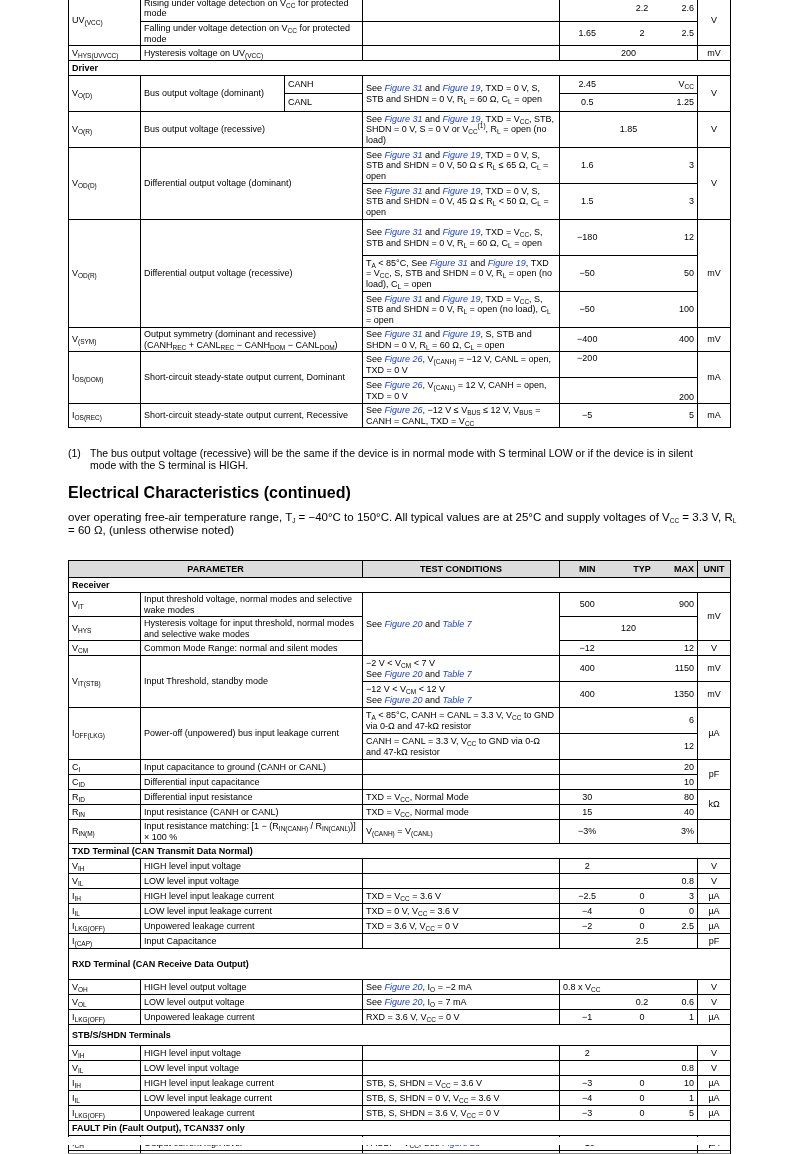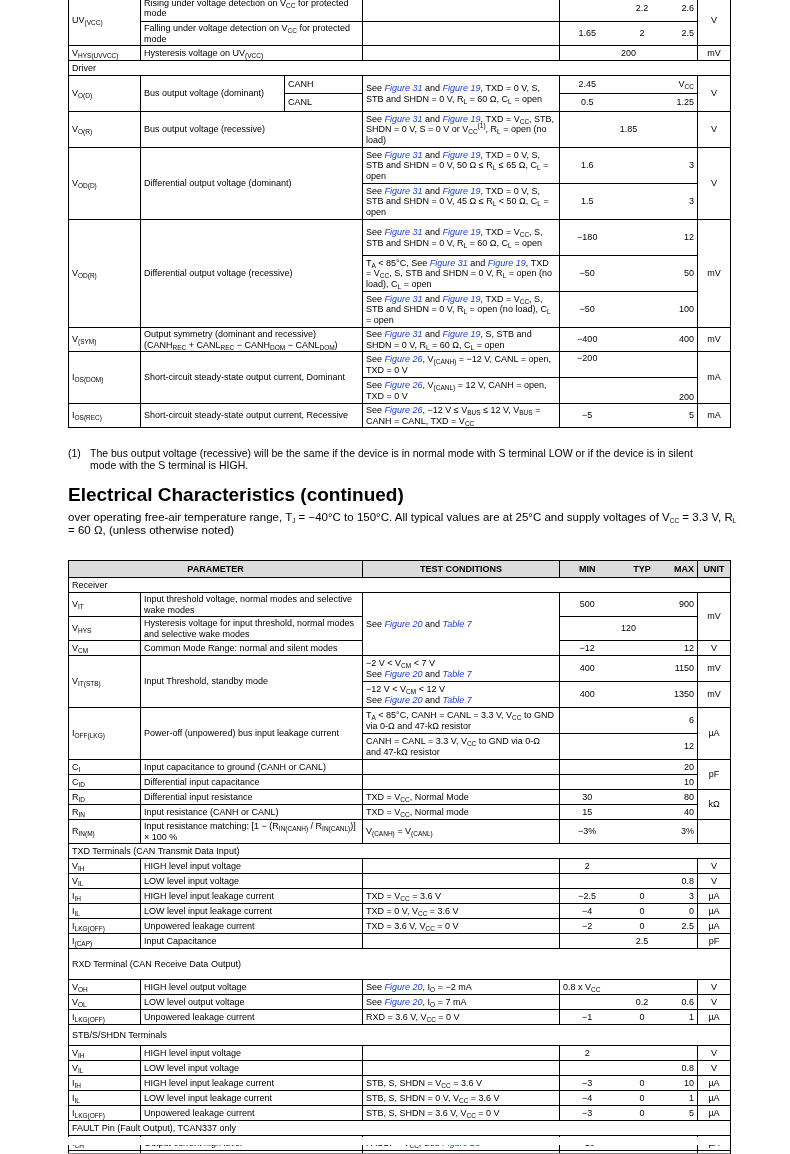--- a/index.html
+++ b/index.html
@@ -2,33 +2,33 @@
 <html><head>
 <meta charset="utf-8">
 <style>
   html, body { margin:0; padding:0; background:#fff; }
   body { width:790px; height:1154px; position:relative; overflow:hidden;
          font-family:"Liberation Sans", sans-serif; color:#000; }
   table.ec { position:absolute; left:68px; width:662px; border-collapse:collapse;
              table-layout:fixed; font-size:9px; line-height:10.5px; }
   table.ec td, table.ec th { border:1px solid #000; padding:1px 3px; vertical-align:middle; }
   table.ec th { background:#dcdcdc; font-weight:bold; font-size:9px; height:14px; }
-  .sec td { font-weight:normal; }
+  .sec td { font-weight:bold; }
   .c { text-align:center; }
   .r { text-align:right; }
   .lk { color:#1a3fd6;font-style:italic; }
   sub { font-size:6.5px; vertical-align:-2px; line-height:0; }
   sup { font-size:6.5px; line-height:0; }
   .nb-r { border-right:none !important; }
   .nb-l { border-left:none !important; }
   #t1 { top:-6px; }
   #foot { position:absolute; left:68px; top:447px; width:660px; font-size:10.5px; line-height:12px; }
   #foot .n { display:inline-block; width:22px; }
   #foot .tx { display:inline-block; width:630px; vertical-align:top; }
-  #title2 { position:absolute; left:68px; top:484px; font-size:19px; font-weight:bold; }
+  #title2 { position:absolute; left:68px; top:484px; font-size:16px; font-weight:bold; }
   #desc { position:absolute; left:68px; top:511px; width:670px; font-size:11.5px; line-height:13px; }
   #t2 { top:560px; }
   #pagerule { position:absolute; left:68px; top:1153px; width:662px; height:1px; background:#888; }
   .cut { position:absolute; left:68px; top:1137px; width:662px; height:8px; background:#fff; }
 </style>
 </head>
 <body>
 
 <table class="ec" id="t1">
   <colgroup>
@@ -300,21 +300,21 @@
     <td><span>R</span><sub>IN(M)</sub></td>
     <td><span>Input resistance matching: [1 − (R</span><sub>IN(CANH)</sub><span> / R</span><sub>IN(CANL)</sub><span>)] × 100 %</span></td>
     <td><span>V</span><sub>(CANH)</sub><span> = V</span><sub>(CANL)</sub></td>
     <td class="c nb-r">−3%</td>
         <td class="nb-l nb-r"></td>
     <td class="r nb-l">3%</td>
     <td></td>
   </tr>
 
   <tr class="sec" style="height:15px">
-        <td colspan="7">TXD Terminals (CAN Transmit Data Input)</td>
+        <td colspan="7">TXD Terminal (CAN Transmit Data Normal)</td>
       </tr>
   </tbody>
     <tbody id="txd-body">
       <tr style="height: 15px;">
         <td>V<sub>IH</sub></td>
         <td>HIGH level input voltage</td>
         <td></td>
         <td class="c nb-r">2</td>
         <td class="c nb-l nb-r"></td>
         <td class="r nb-l"></td>

